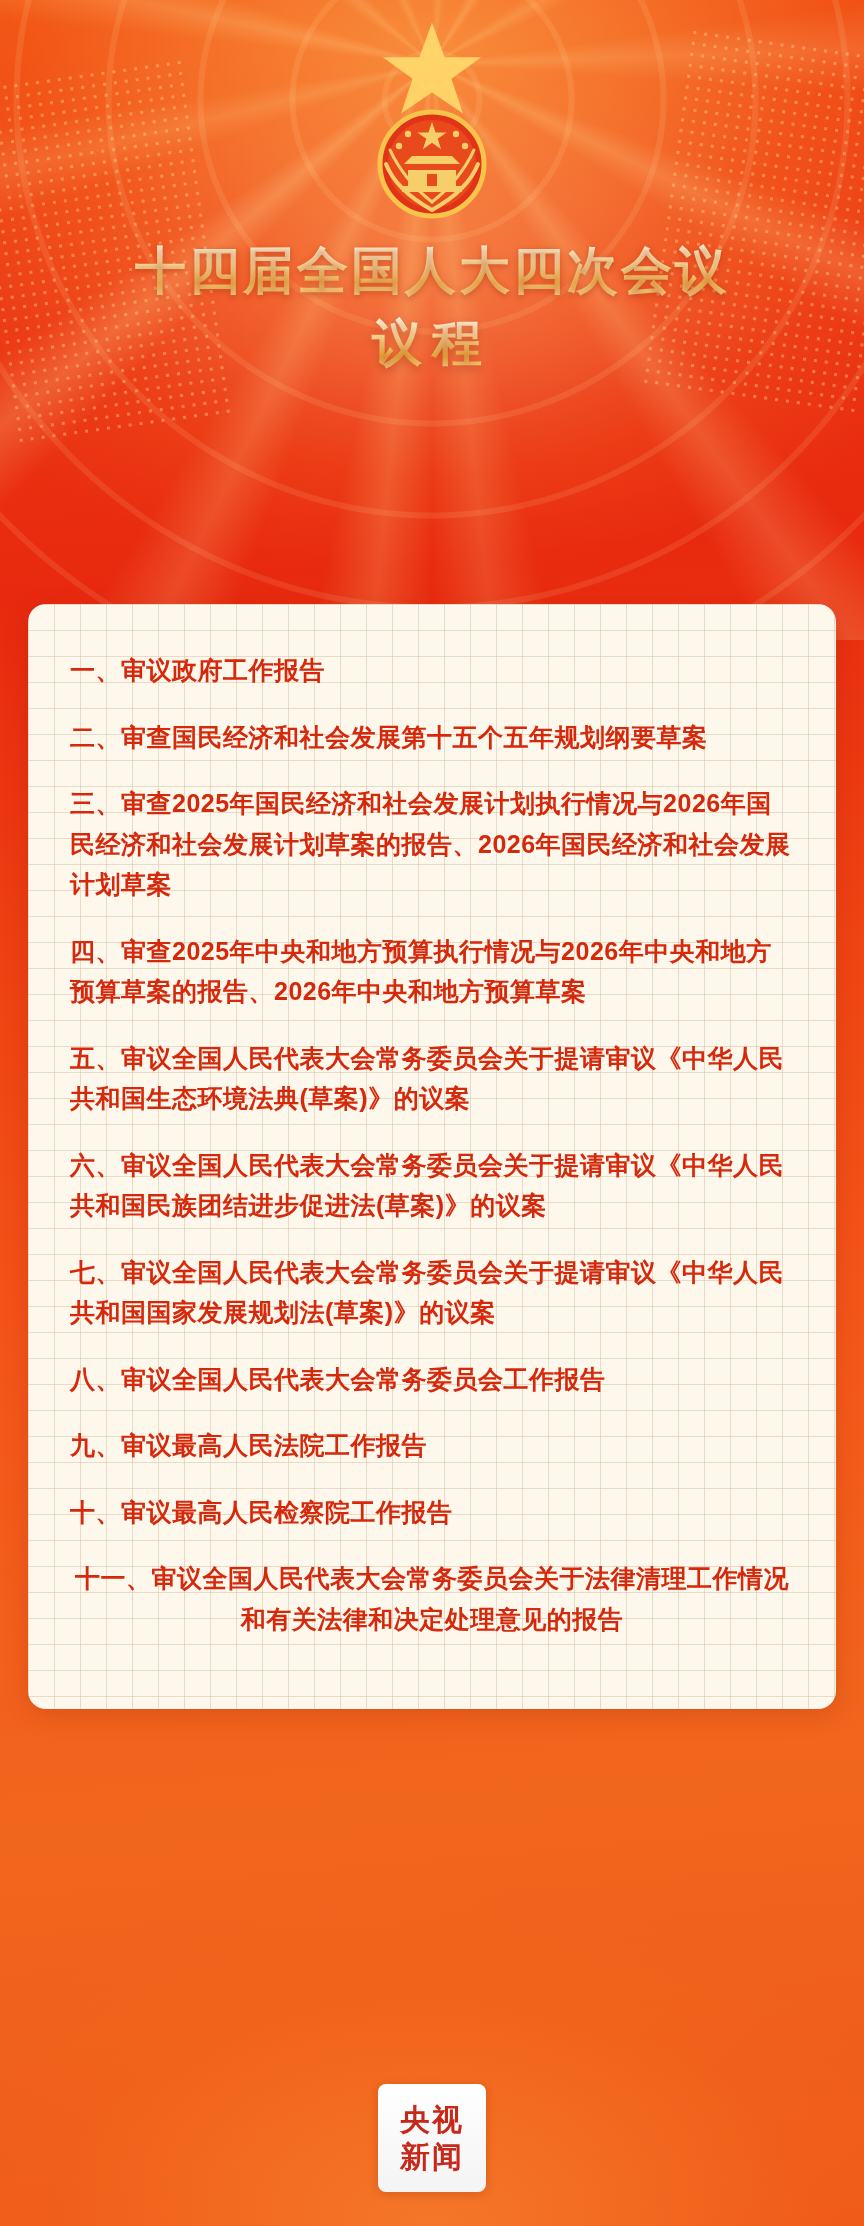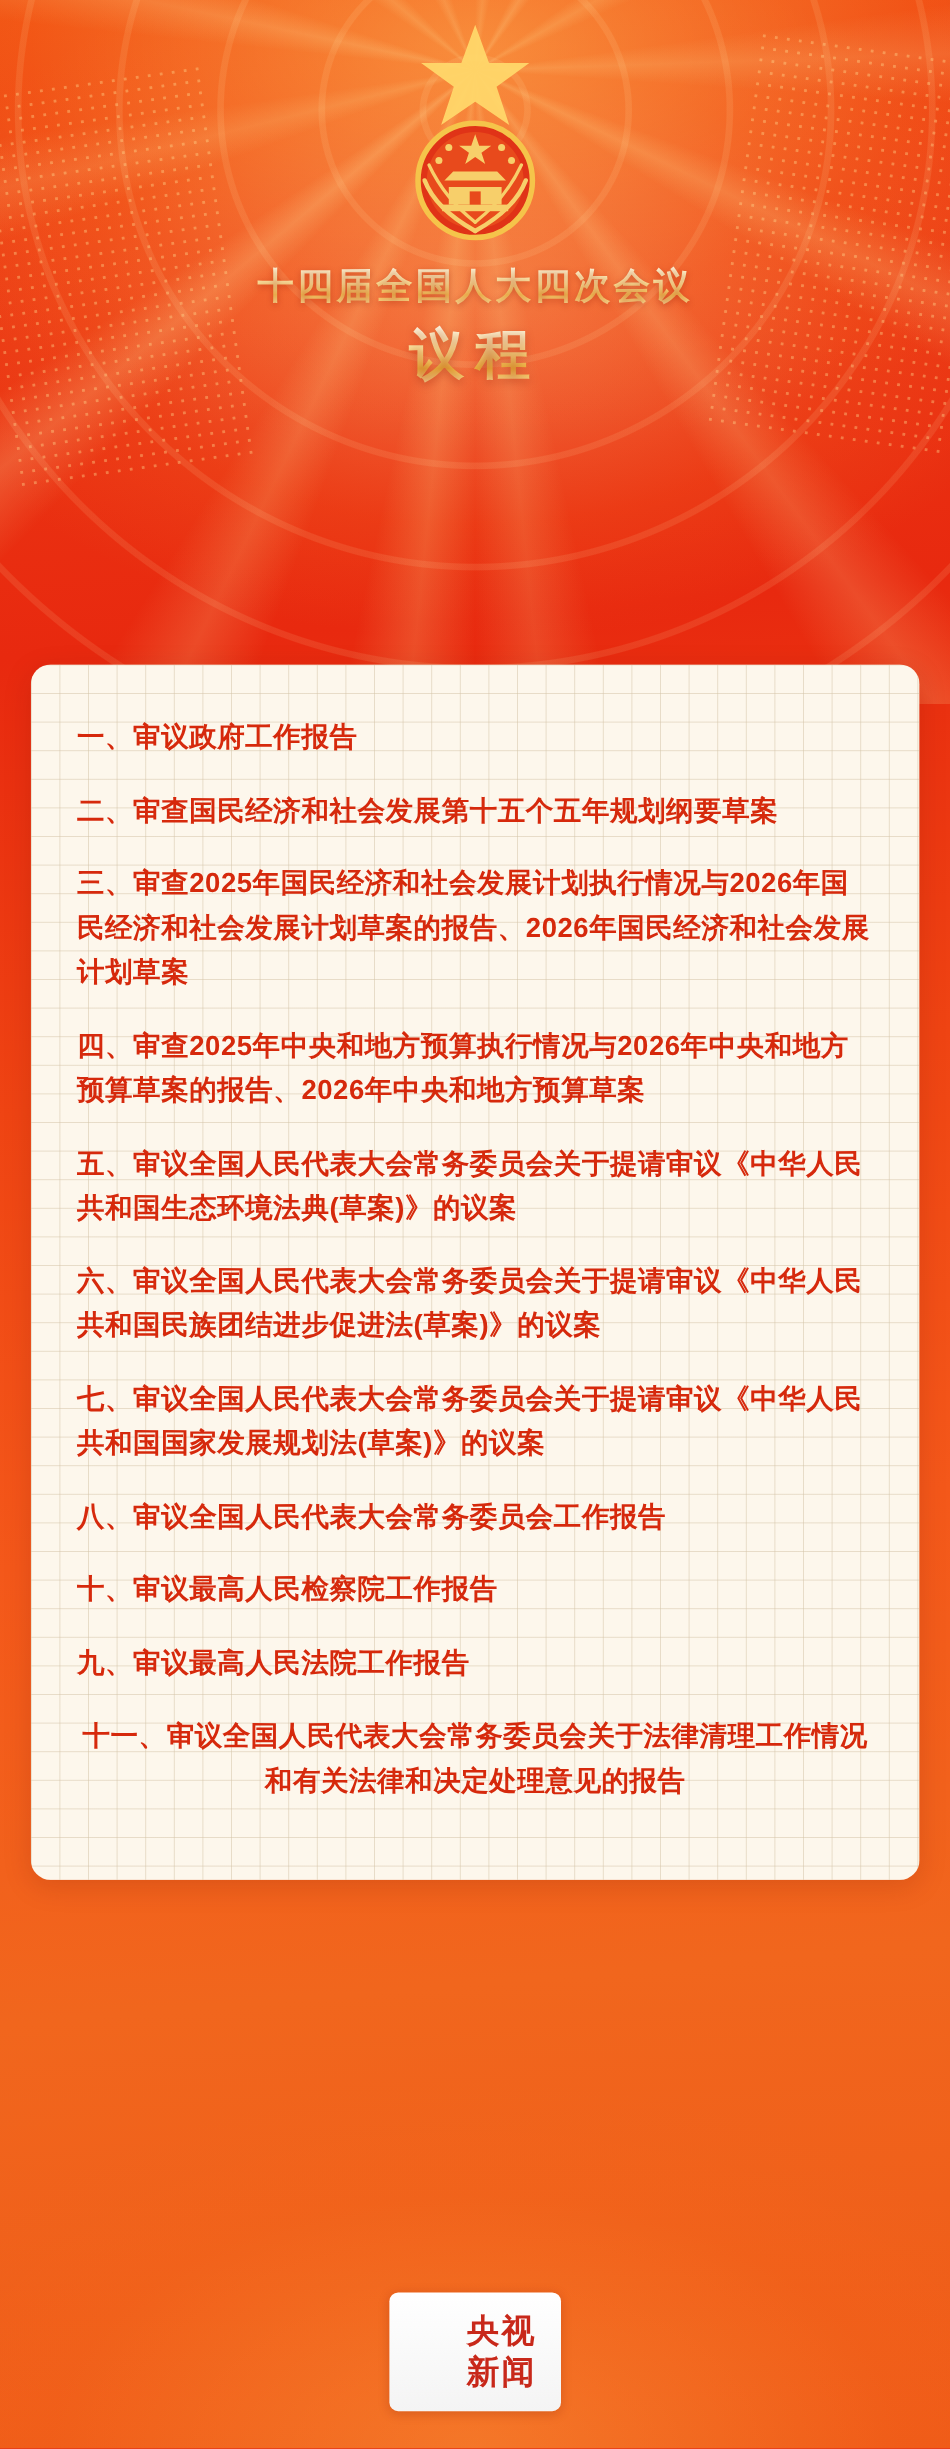--- a/index.html
+++ b/index.html
@@ -137,21 +137,21 @@
 
   
   .title-block {
     position: absolute;
     top: 240px;
     left: 0;
     right: 0;
     text-align: center;
   }
   .title-main {
-    font-size: 33px;
+    font-size: 51px;
     font-weight: bold;
     letter-spacing: 3px;
     color: #ffe9a8;
     background: linear-gradient(180deg, #fffbe8 0%, #ffe79a 45%, #f9c85a 70%, #ffeab0 100%);
     -webkit-background-clip: text;
     background-clip: text;
     -webkit-text-fill-color: transparent;
     text-shadow: 0 2px 6px rgba(140,20,0,0.35);
     line-height: 1.2;
   }
@@ -202,21 +202,20 @@
     transform: translateX(-50%);
     width: 108px;
     height: 108px;
     border-radius: 8px;
     background: linear-gradient(180deg, #ffffff 0%, #f4f4f4 100%);
     display: flex;
     flex-direction: column;
     align-items: center;
     justify-content: center;
     box-shadow: 0 2px 10px rgba(120,20,0,0.22);
-    padding-left: 48px;
   }
   .footer-logo span {
     color: #c8281a;
     font-size: 30px;
     font-weight: bold;
     letter-spacing: 2px;
     line-height: 1.25;
   }
 </style>
 </head>
@@ -266,22 +265,22 @@
 
   <div class="card">
     <div class="agenda-item">一、审议政府工作报告</div>
     <div class="agenda-item">二、审查国民经济和社会发展第十五个五年规划纲要草案</div>
     <div class="agenda-item">三、审查2025年国民经济和社会发展计划执行情况与2026年国民经济和社会发展计划草案的报告、2026年国民经济和社会发展计划草案</div>
     <div class="agenda-item">四、审查2025年中央和地方预算执行情况与2026年中央和地方预算草案的报告、2026年中央和地方预算草案</div>
     <div class="agenda-item">五、审议全国人民代表大会常务委员会关于提请审议《中华人民共和国生态环境法典(草案)》的议案</div>
     <div class="agenda-item">六、审议全国人民代表大会常务委员会关于提请审议《中华人民共和国民族团结进步促进法(草案)》的议案</div>
     <div class="agenda-item">七、审议全国人民代表大会常务委员会关于提请审议《中华人民共和国国家发展规划法(草案)》的议案</div>
     <div class="agenda-item">八、审议全国人民代表大会常务委员会工作报告</div>
+    <div class="agenda-item">九、审议最高人民法院工作报告</div>
     <div class="agenda-item">十、审议最高人民检察院工作报告</div>
-    <div class="agenda-item">九、审议最高人民法院工作报告</div>
     <div class="agenda-item">十一、审议全国人民代表大会常务委员会关于法律清理工作情况和有关法律和决定处理意见的报告</div>
   </div>
 
   <div class="footer-logo">
     <span>央视</span>
     <span>新闻</span>
   </div>
 
 </div>
 

